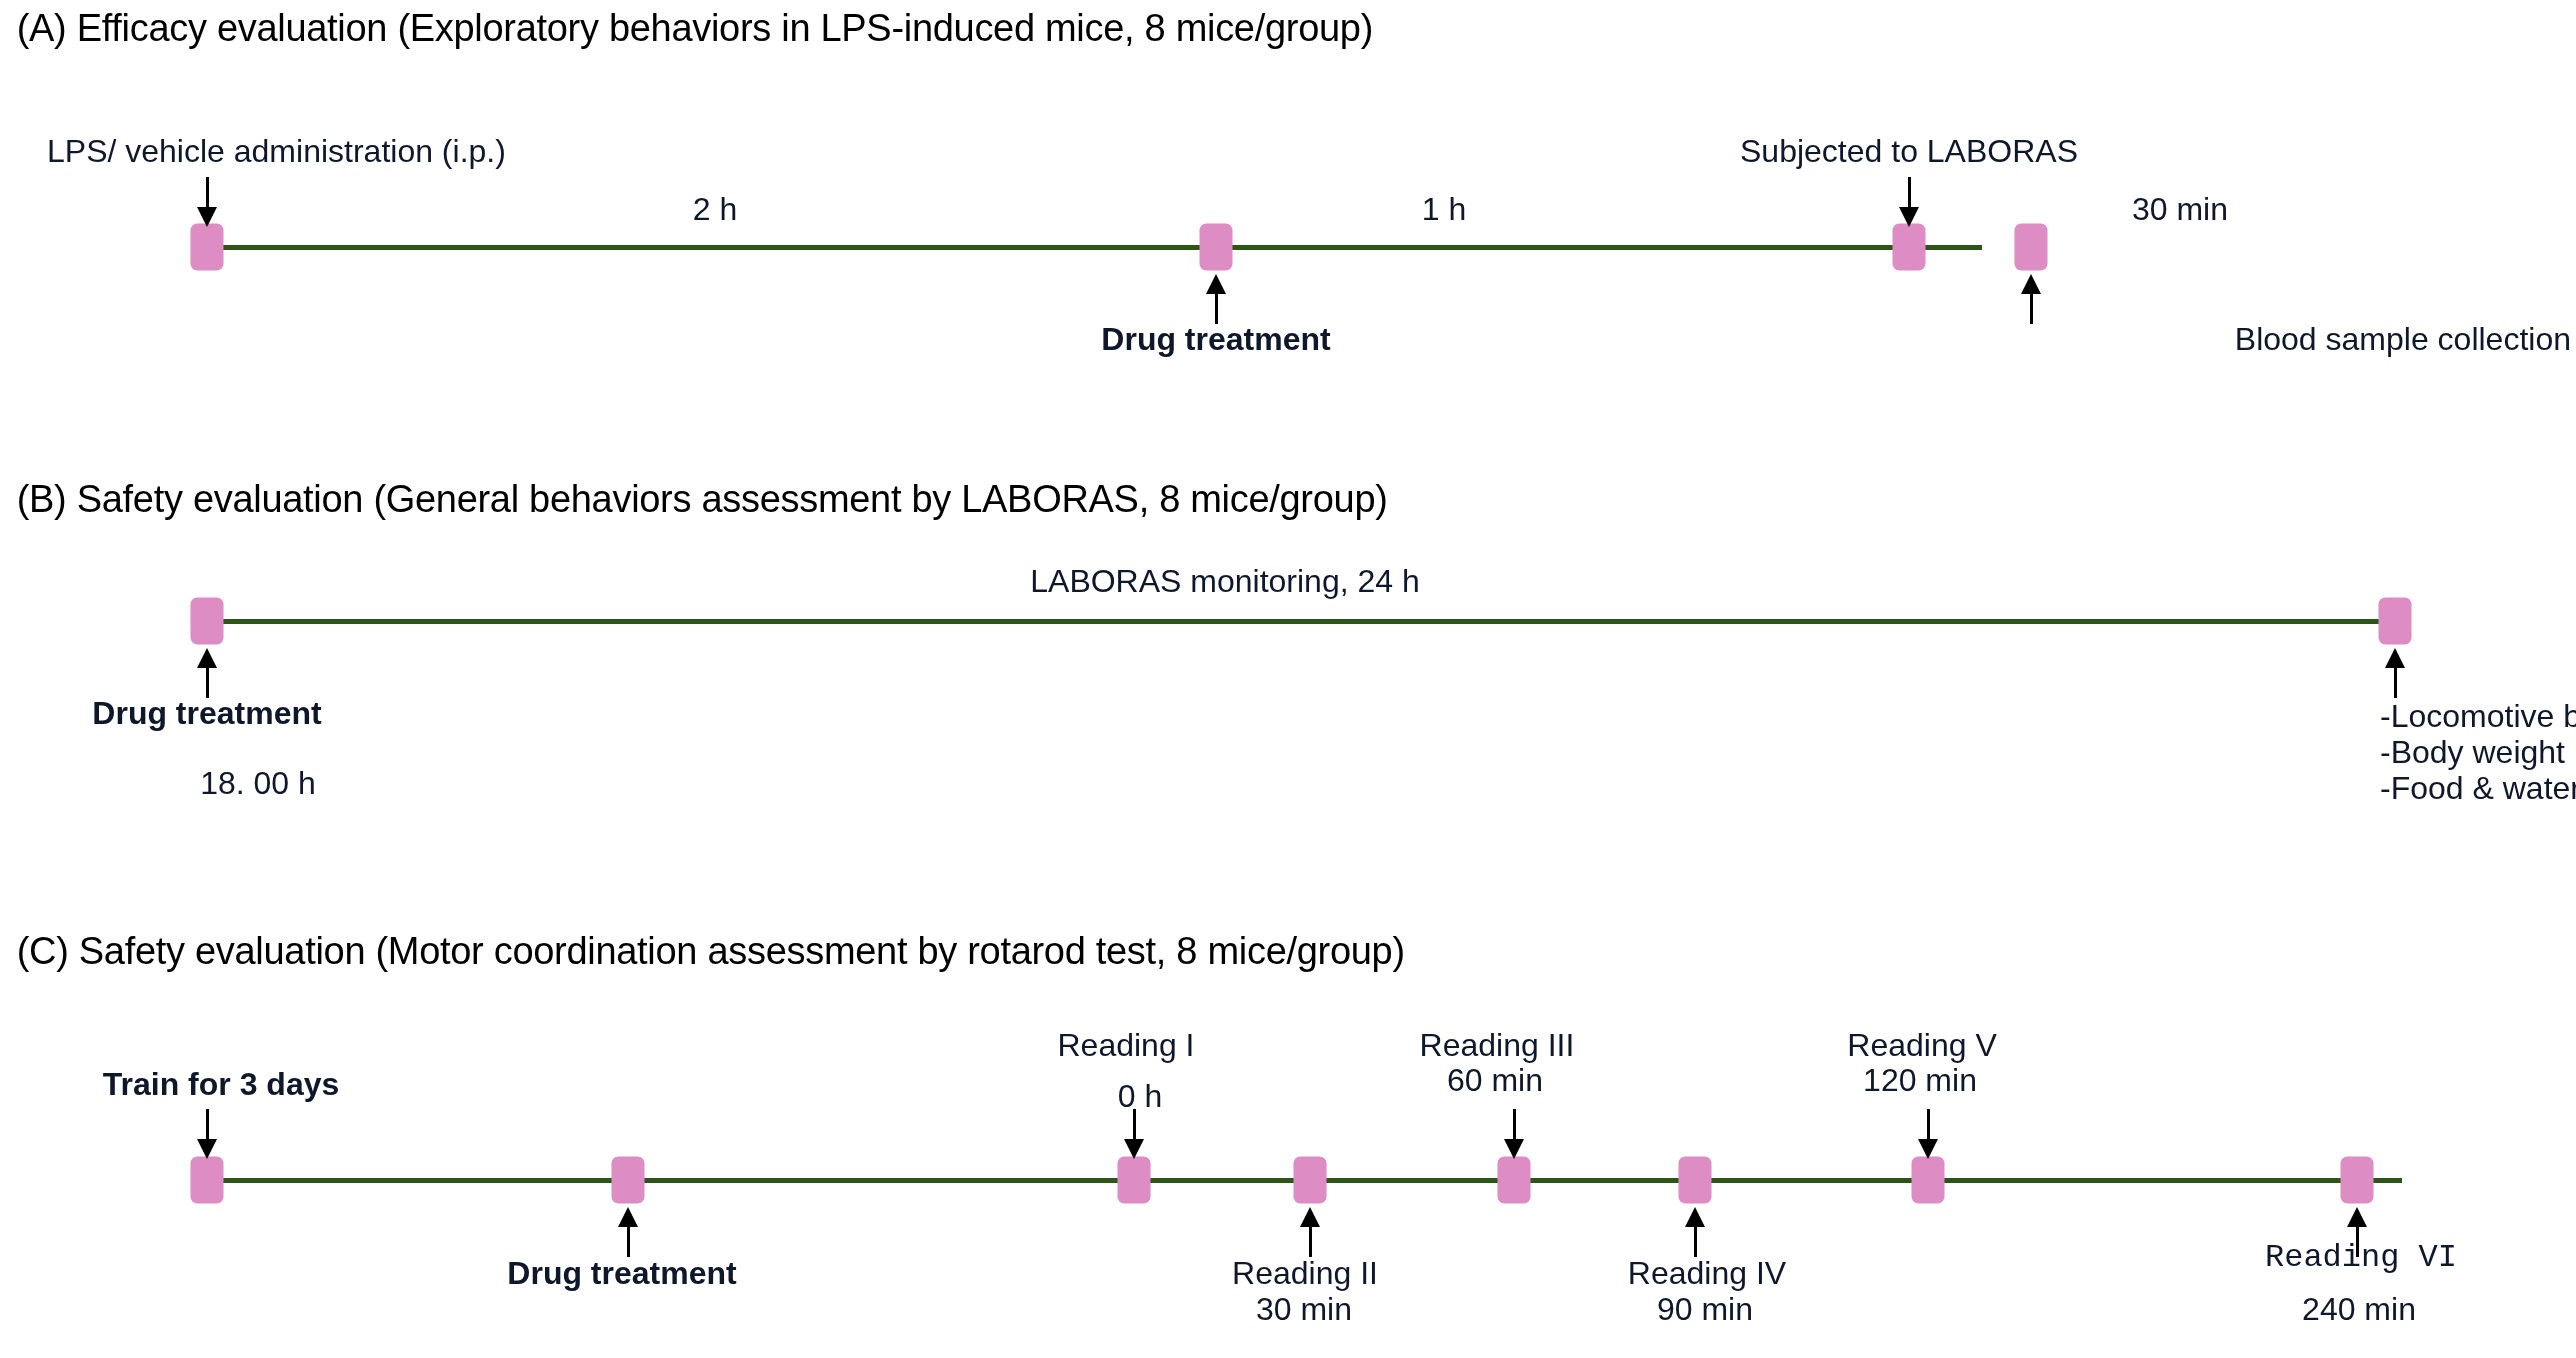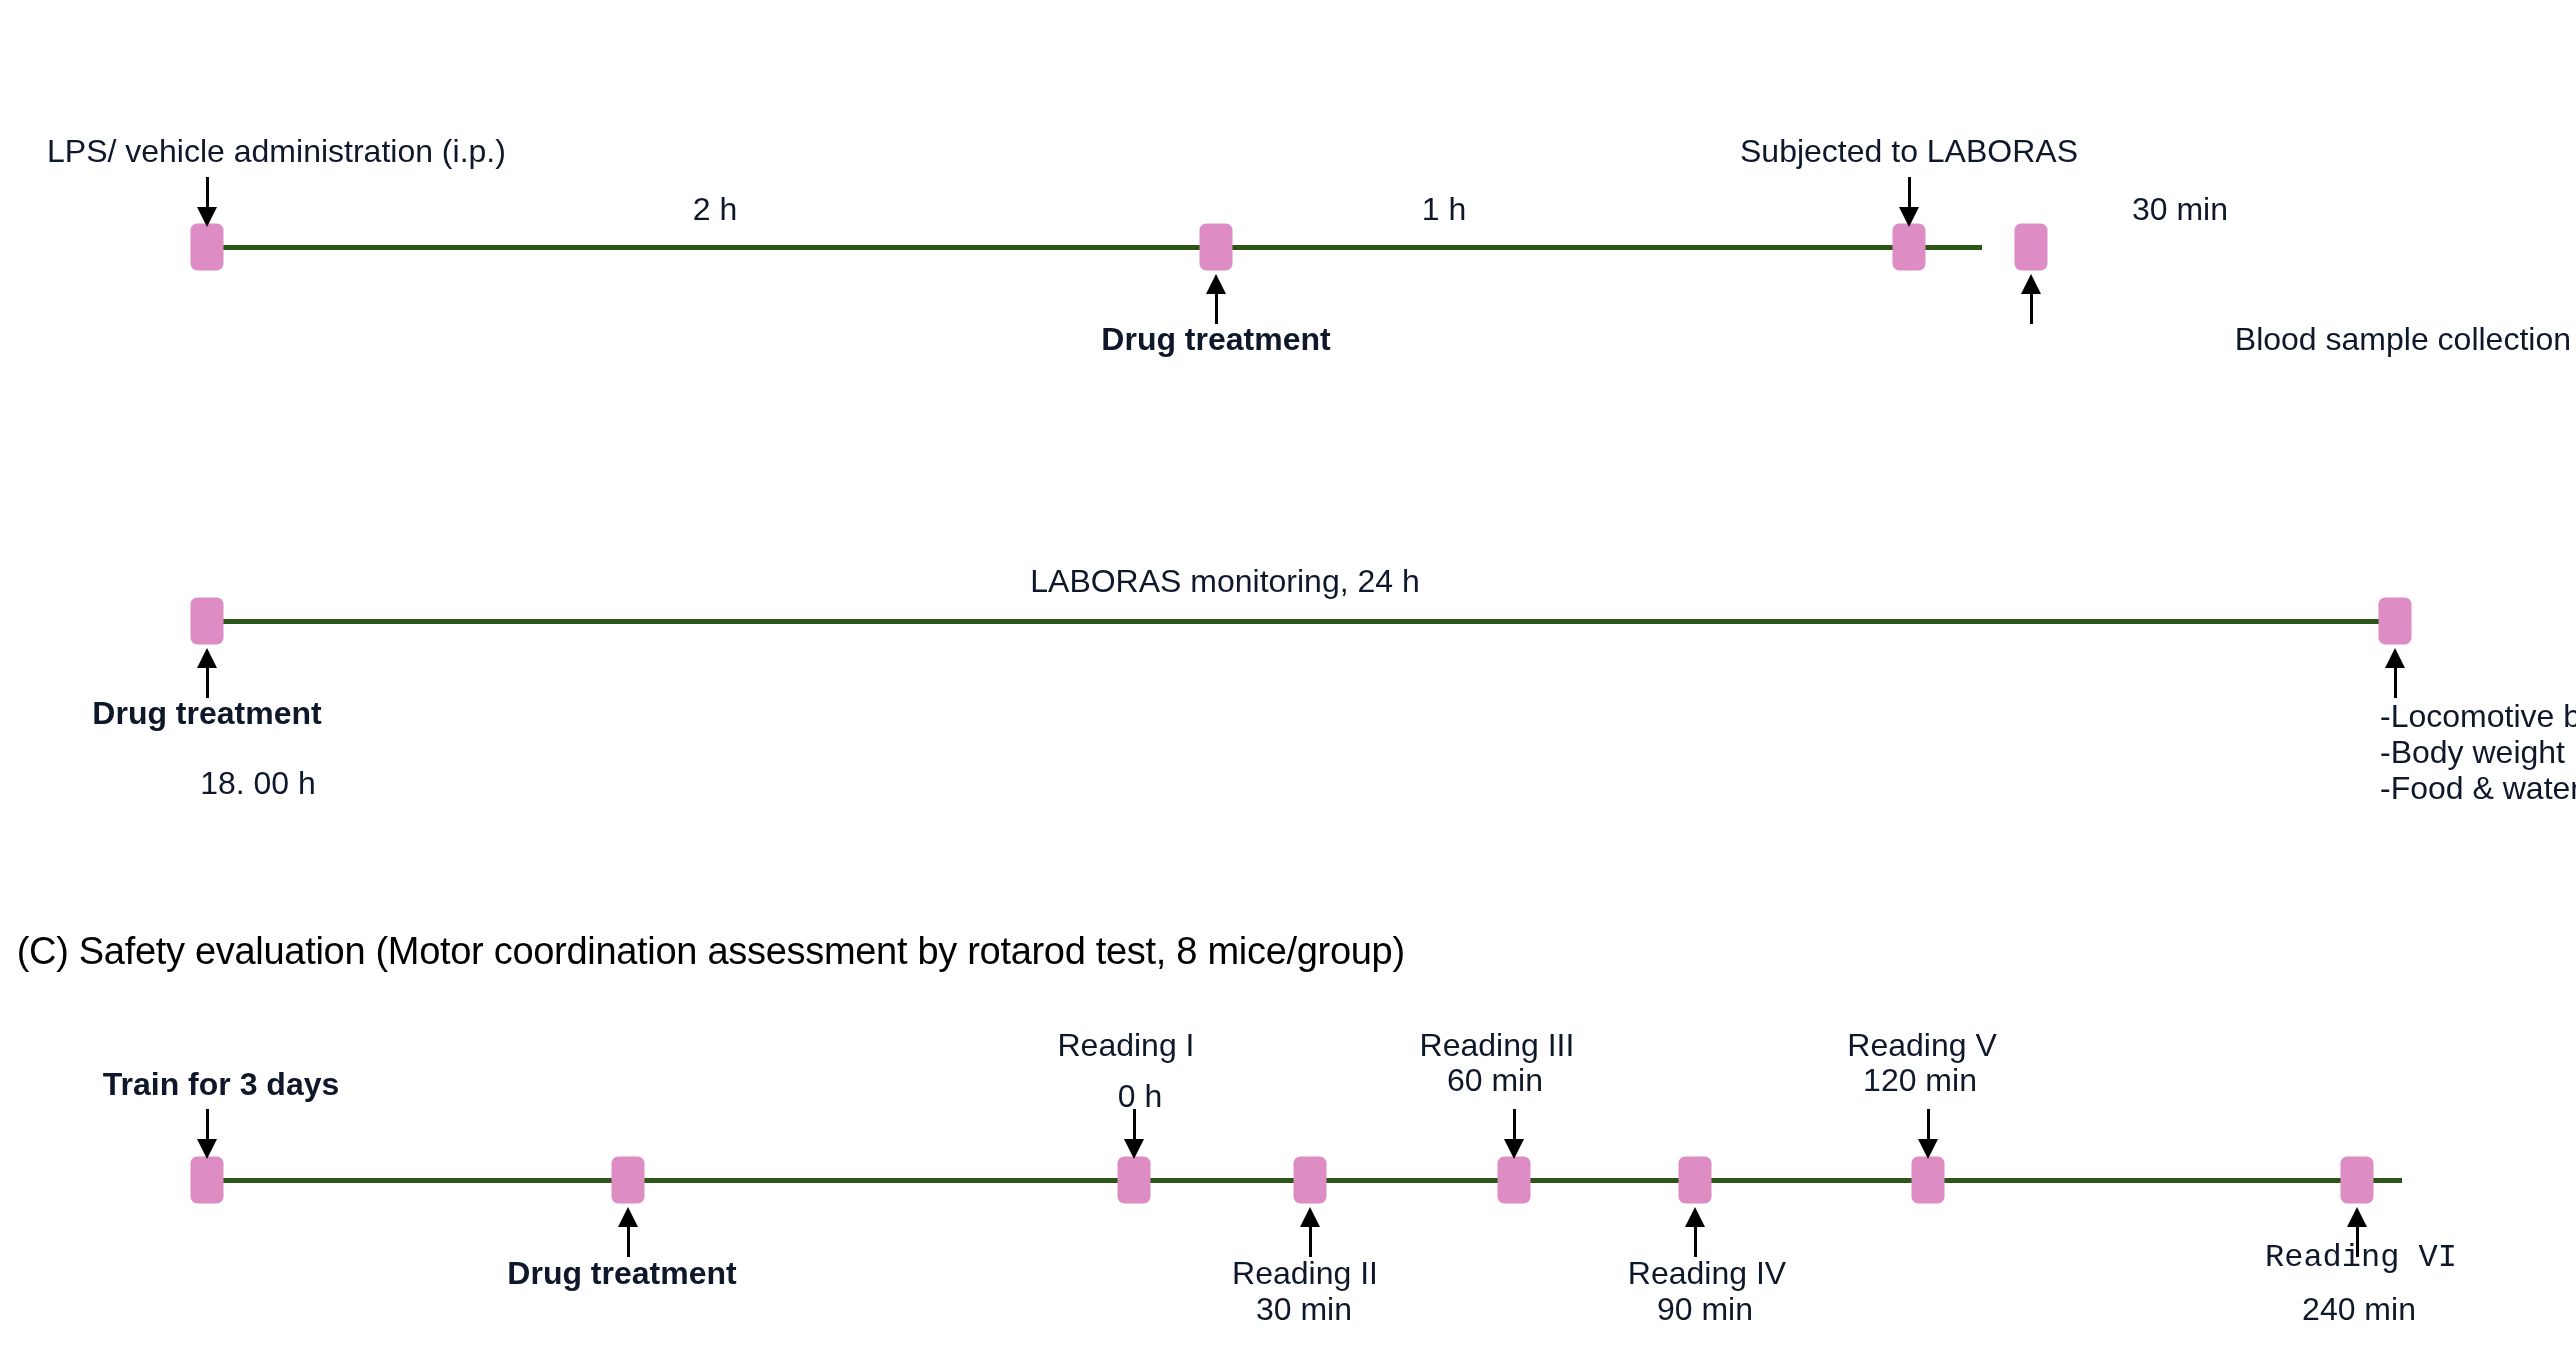--- a/index.html
+++ b/index.html
@@ -72,20 +72,21 @@
   .lbl.center{transform:translateX(-50%);text-align:center;}
   .lbl.right{transform:translateX(-100%);text-align:right;}
 </style>
 </head>
 <body>
 
 <div class="figure">
 
   <div class="panel" style="top:0;height:426px;">
 
+    <div class="panel-title" style="left:16.7px;top:9px;">(A) Efficacy evaluation (Exploratory behaviors in LPS-induced mice, 8 mice/group)</div>
 
     <div class="axis" style="left:194px;top:245px;width:1788px;"></div>
 
     <div class="marker" style="left:207px;top:247px;"></div>
     <div class="marker" style="left:1216px;top:247px;"></div>
     <div class="marker" style="left:1909px;top:247px;"></div>
     <div class="marker" style="left:2031px;top:247px;"></div>
 
     <div class="arrow down" style="left:207px;top:177px;">
       <div class="shaft" style="top:0;height:32px;"></div>
@@ -109,20 +110,21 @@
     <div class="lbl center" style="left:1909px;top:135px;">Subjected to LABORAS</div>
     <div class="lbl right" style="left:2571px;top:323px;">Blood sample collection</div>
 
     <div class="lbl center" style="left:715px;top:193px;">2 h</div>
     <div class="lbl center" style="left:1444px;top:193px;">1 h</div>
     <div class="lbl center" style="left:2180px;top:193px;">30 min</div>
   </div>
 
   <div class="panel" style="top:472px;height:426px;">
 
+    <div class="panel-title" style="left:16.7px;top:7.6px;">(B) Safety evaluation (General behaviors assessment by LABORAS, 8 mice/group)</div>
 
     <div class="axis" style="left:194px;top:147px;width:2214px;"></div>
 
     <div class="marker" style="left:207px;top:149px;"></div>
     <div class="marker" style="left:2395px;top:149px;"></div>
 
     <div class="arrow up" style="left:207px;top:176px;">
       <div class="head" style="top:0;"></div>
       <div class="shaft" style="top:18px;height:32px;"></div>
     </div>

